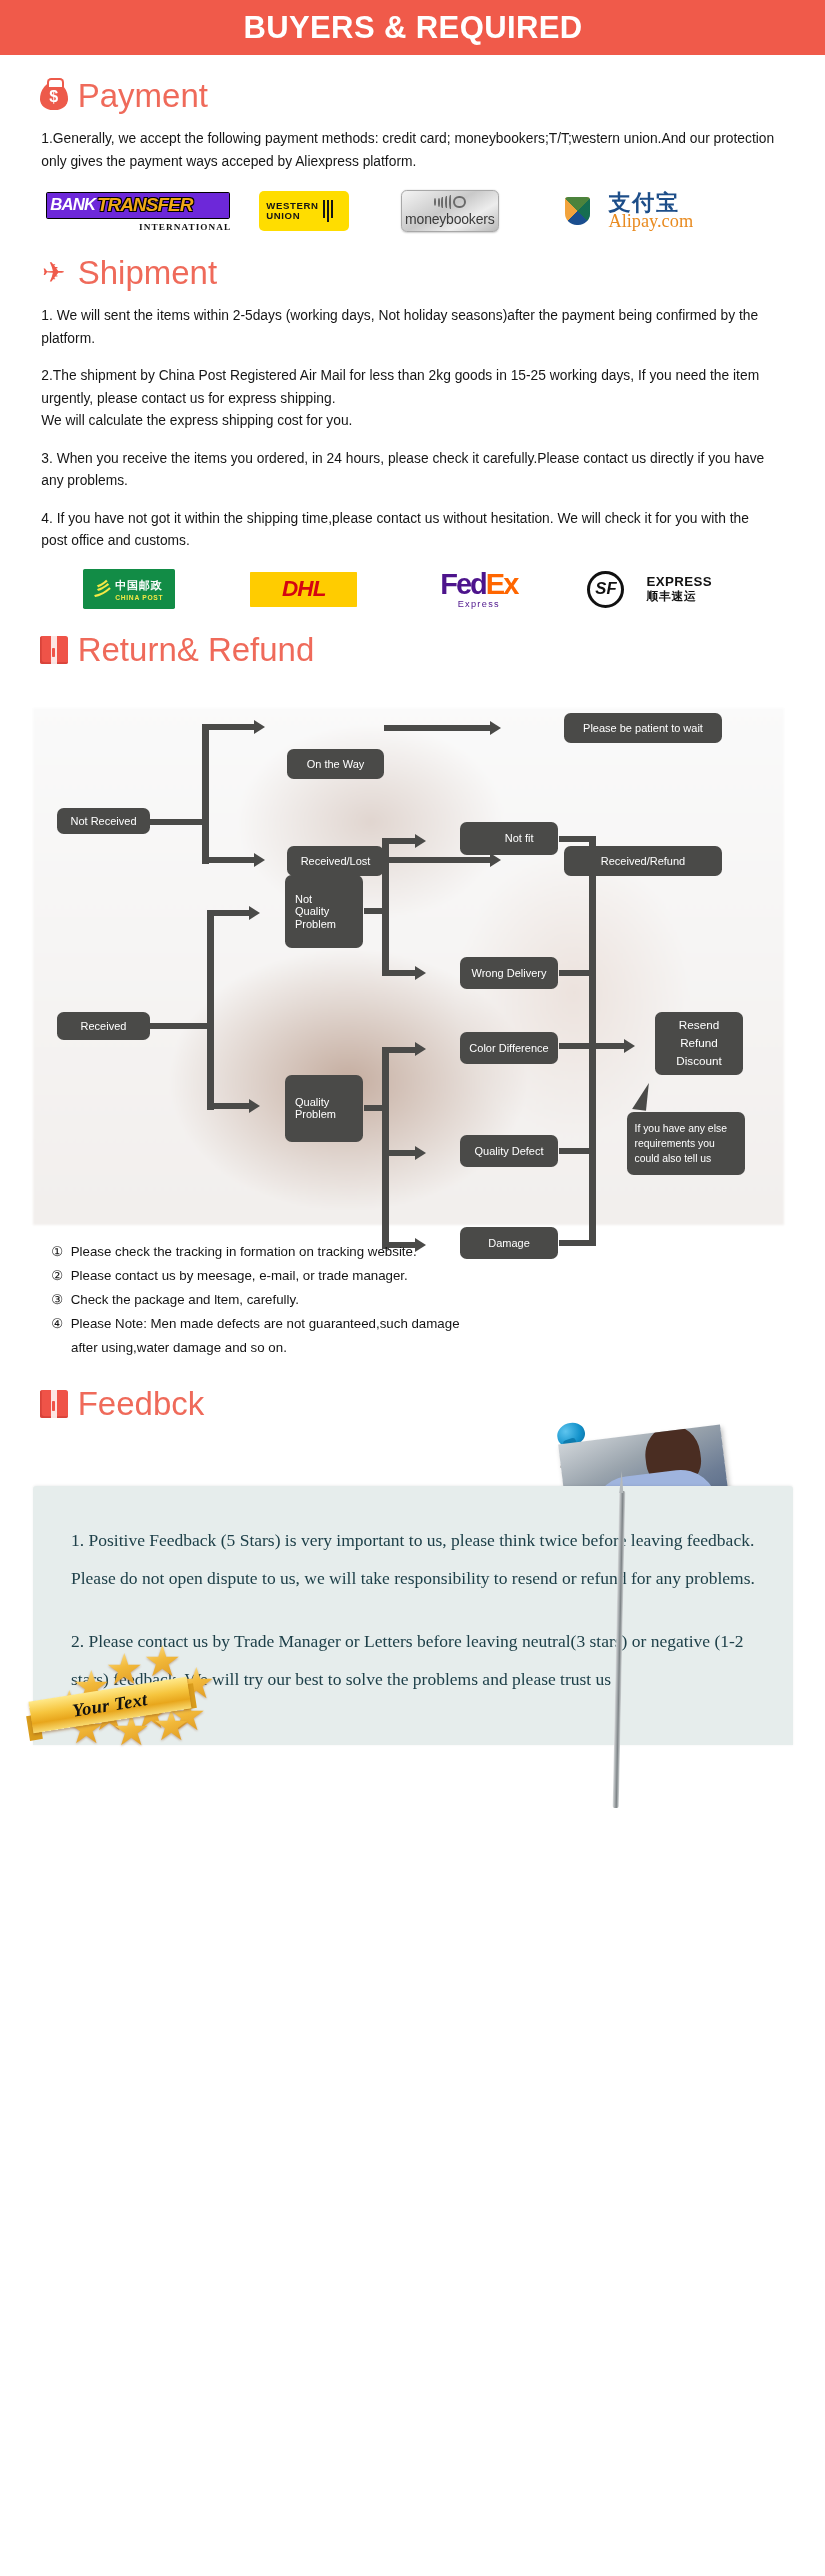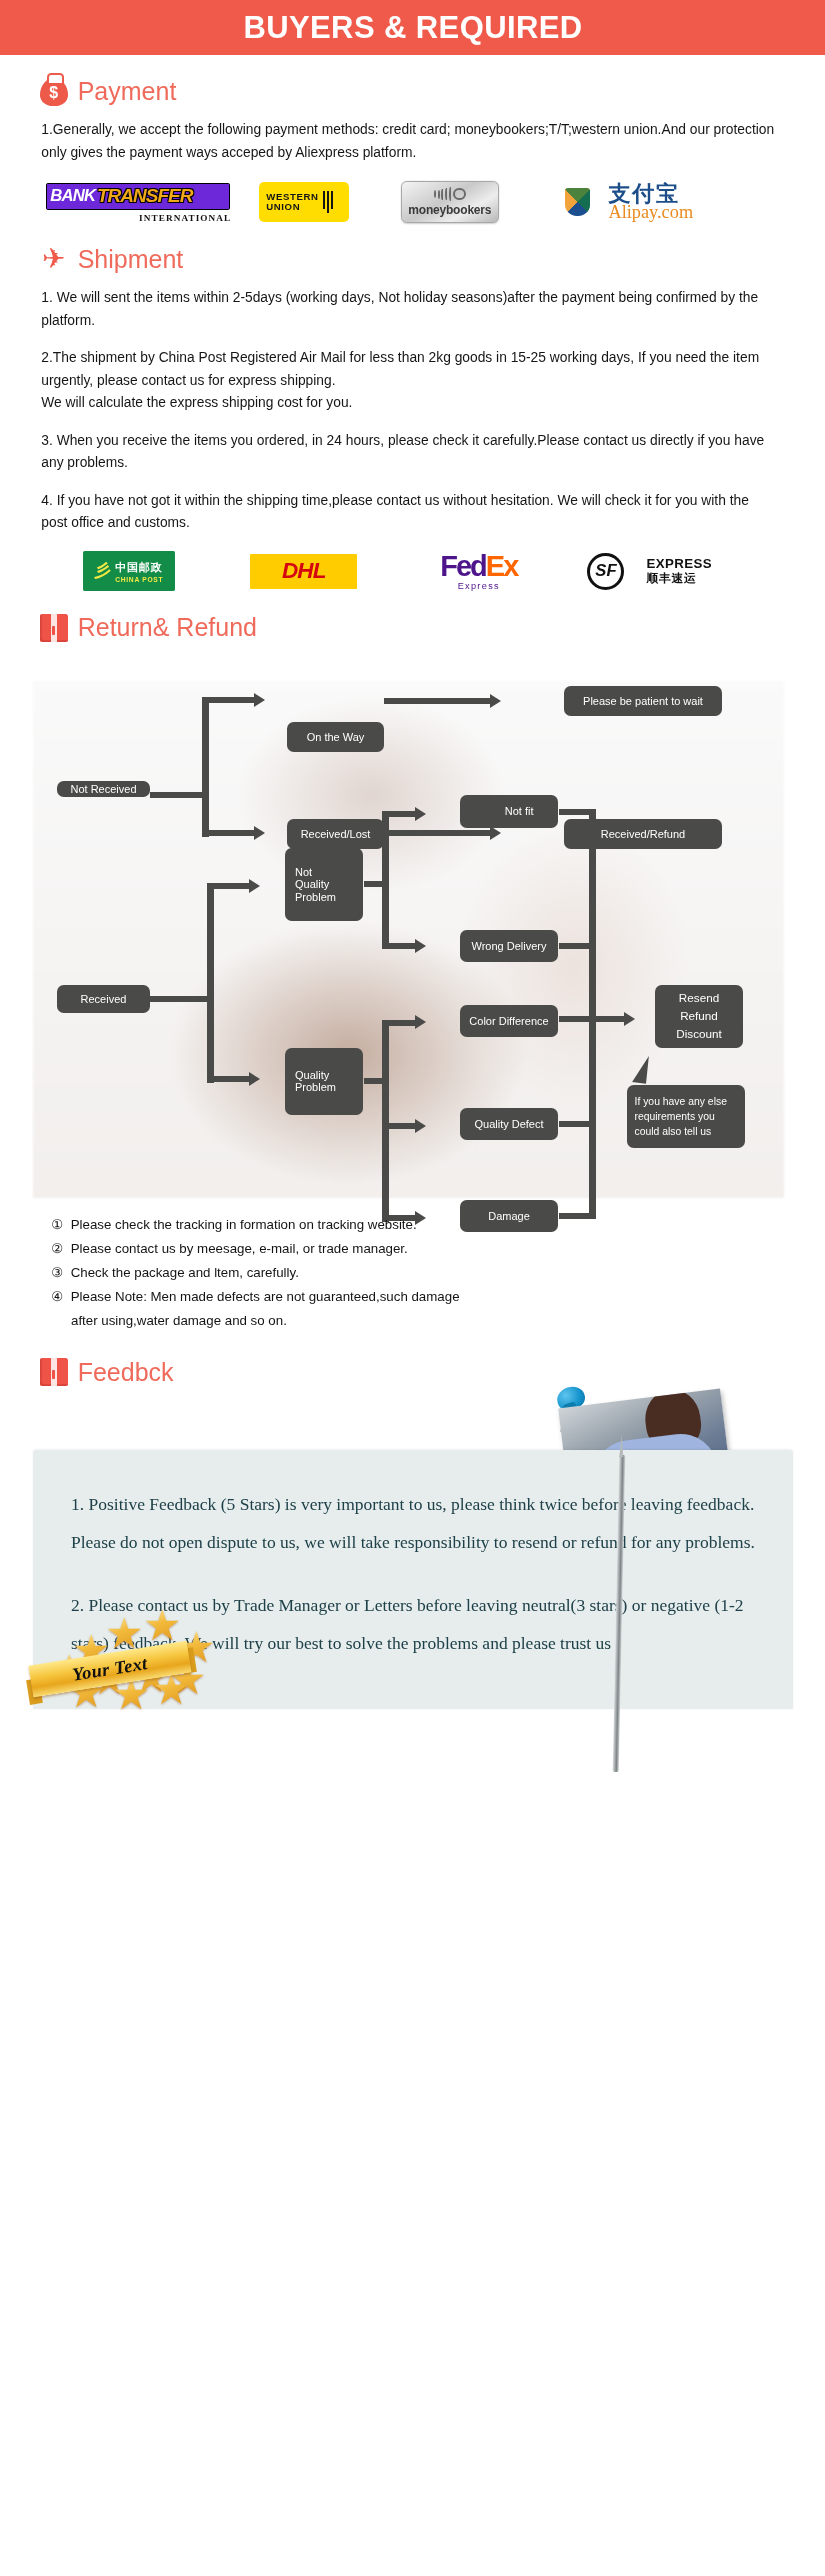--- a/index.html
+++ b/index.html
@@ -28,21 +28,21 @@
   }
 
   
   .section { padding: 0 33px; position: relative; }
   .sec-head {
     display: flex;
     align-items: center;
     gap: 10px;
     margin: 22px 0 13.3px 6.7px;
   }
-  .sec-title { color: #EF6A5A; font-size: 25px; font-weight: normal; }
+  .sec-title { color: #EF6A5A; font-size: 33px; font-weight: normal; }
   .icon-box { width: 28px; height: 28px; flex: none; position: relative; }
 
   
   .ico-moneybag { background: #ED5A4A; border-radius: 50% 50% 46% 46% / 62% 62% 38% 38%; }
   .ico-moneybag::before {
     content: ""; position: absolute; top: -4.2px; left: 7.5px;
     width: 13.3px; height: 7.5px; border: 2.5px solid #ED5A4A; border-bottom: none;
     border-radius: 4.2px 4.2px 0 0; background: #fff;
   }
   .ico-moneybag span {
@@ -111,21 +111,21 @@
     background: linear-gradient(150deg,#f4f4f4,#c9c9c9 45%,#ededed 70%,#b8b8b8);
     border: 0.8px solid #a8a8a8;
     display: flex; flex-direction: column; align-items: center; justify-content: center;
     box-shadow: 0 0.8px 1.7px rgba(0,0,0,.2);
   }
   .mb-waves { display: flex; align-items: center; gap: 1.3px; height: 14px; }
   .mb-waves i { display: block; width: 2.5px; border-left: 2.1px solid #6a6a6a; border-radius: 50%; height: 7.5px; }
   .mb-waves i:nth-child(2){height:9.2px} .mb-waves i:nth-child(3){height:11px}
   .mb-waves i:nth-child(4){height:12.5px} .mb-waves i:nth-child(5){height:14px}
   .mb-ring { width: 12.5px; height: 12.5px; border: 2.1px solid #6a6a6a; border-radius: 50%; margin-left: 1.7px; }
-  .mb-name { font-size: 12px; font-weight: bold; color: #3a3a3a; margin-top: 1.7px; letter-spacing: -0.2px; }
+  .mb-name { font-size: 14px; font-weight: normal; color: #3a3a3a; margin-top: 1.7px; letter-spacing: -0.2px; }
 
   .lg-alipay { width: 192px; }
   .ali-wrap { display: flex; align-items: center; gap: 18px; }
   .ali-shield {
     width: 25px; height: 28px; position: relative;
     background: linear-gradient(135deg,#F2A33C 50%, #1A4E8F 50%);
     border-radius: 3.3px 3.3px 11.7px 11.7px;
   }
   .ali-shield::after {
     content: ""; position: absolute; inset: 0;
@@ -414,21 +414,21 @@
   <div class="section" style="margin-top:22px">
     <div class="sec-head">
       <div class="icon-box ico-box"></div>
       <div class="sec-title">Return&amp; Refund</div>
     </div>
   </div>
 
   <div class="flow-wrap">
     <div class="flow-bg"></div>
 
-    <div class="node" style="left:57px; top:125px; width:93px; height:16px;">Not Received</div>
+    <div class="node" style="left:57px; top:125px; width:93px; height:26px;">Not Received</div>
     <div class="conn" style="left:150px; top:136px; width:58px; height:6.7px;"></div>
     <div class="conn" style="left:202px; top:41px; width:6.7px; height:140px;"></div>
     <div class="conn" style="left:202px; top:41px; width:52px; height:6.7px;"></div>
     <div class="arrow" style="left:254px; top:37px;"></div>
     <div class="conn" style="left:202px; top:174px; width:52px; height:6.7px;"></div>
     <div class="arrow" style="left:254px; top:170px;"></div>
 
     <div class="node" style="left:287px; top:30px; width:97px; height:30px;margin-top:36px;">On the Way</div>
     <div class="conn" style="left:384px; top:42px; width:107px; height:6.7px;"></div>
     <div class="arrow" style="left:490px; top:38px;"></div>

